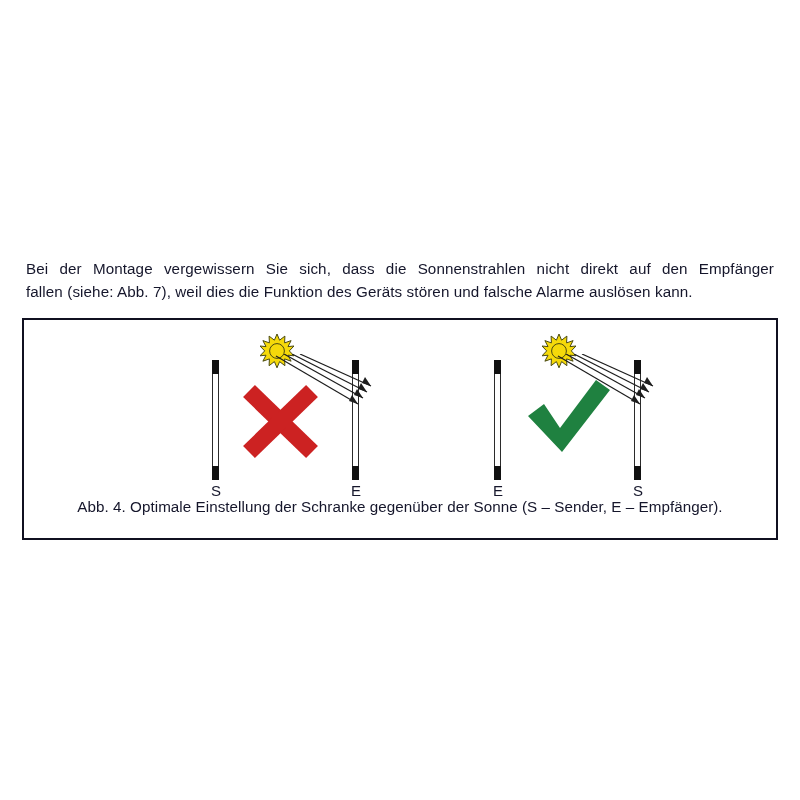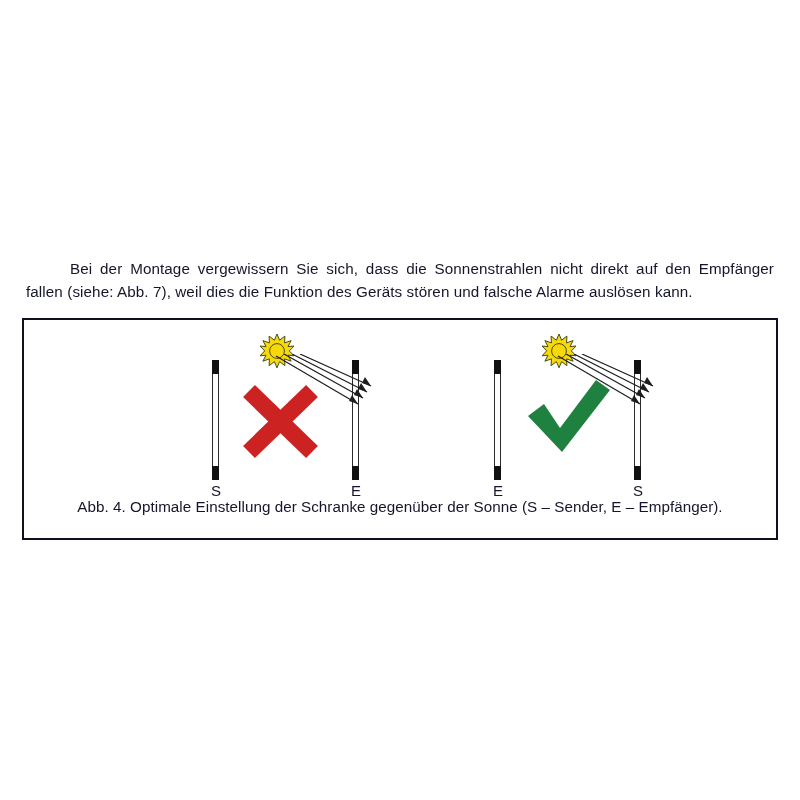--- a/index.html
+++ b/index.html
@@ -37,21 +37,20 @@
     text-justify: inter-word;
   }
   #intro .line {
     display: block;
     white-space: nowrap;
   }
   #intro .line.justified {
     text-align: justify;
     text-align-last: justify;
     white-space: normal;
-    margin-left: 44px;
   }
 
   
   #figure-box {
     position: absolute;
     left: 22px;
     top: 318px;
     width: 756px;
     height: 222px;
     border: 2px solid #101020;

